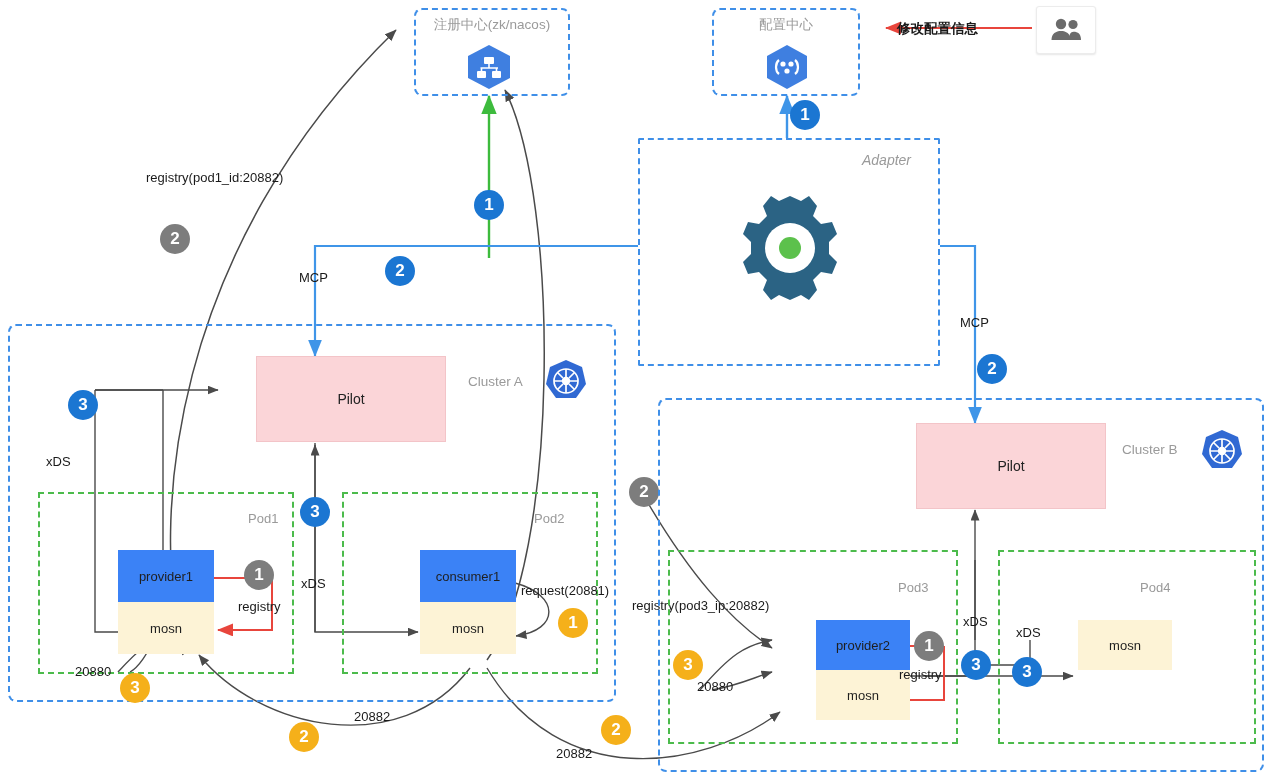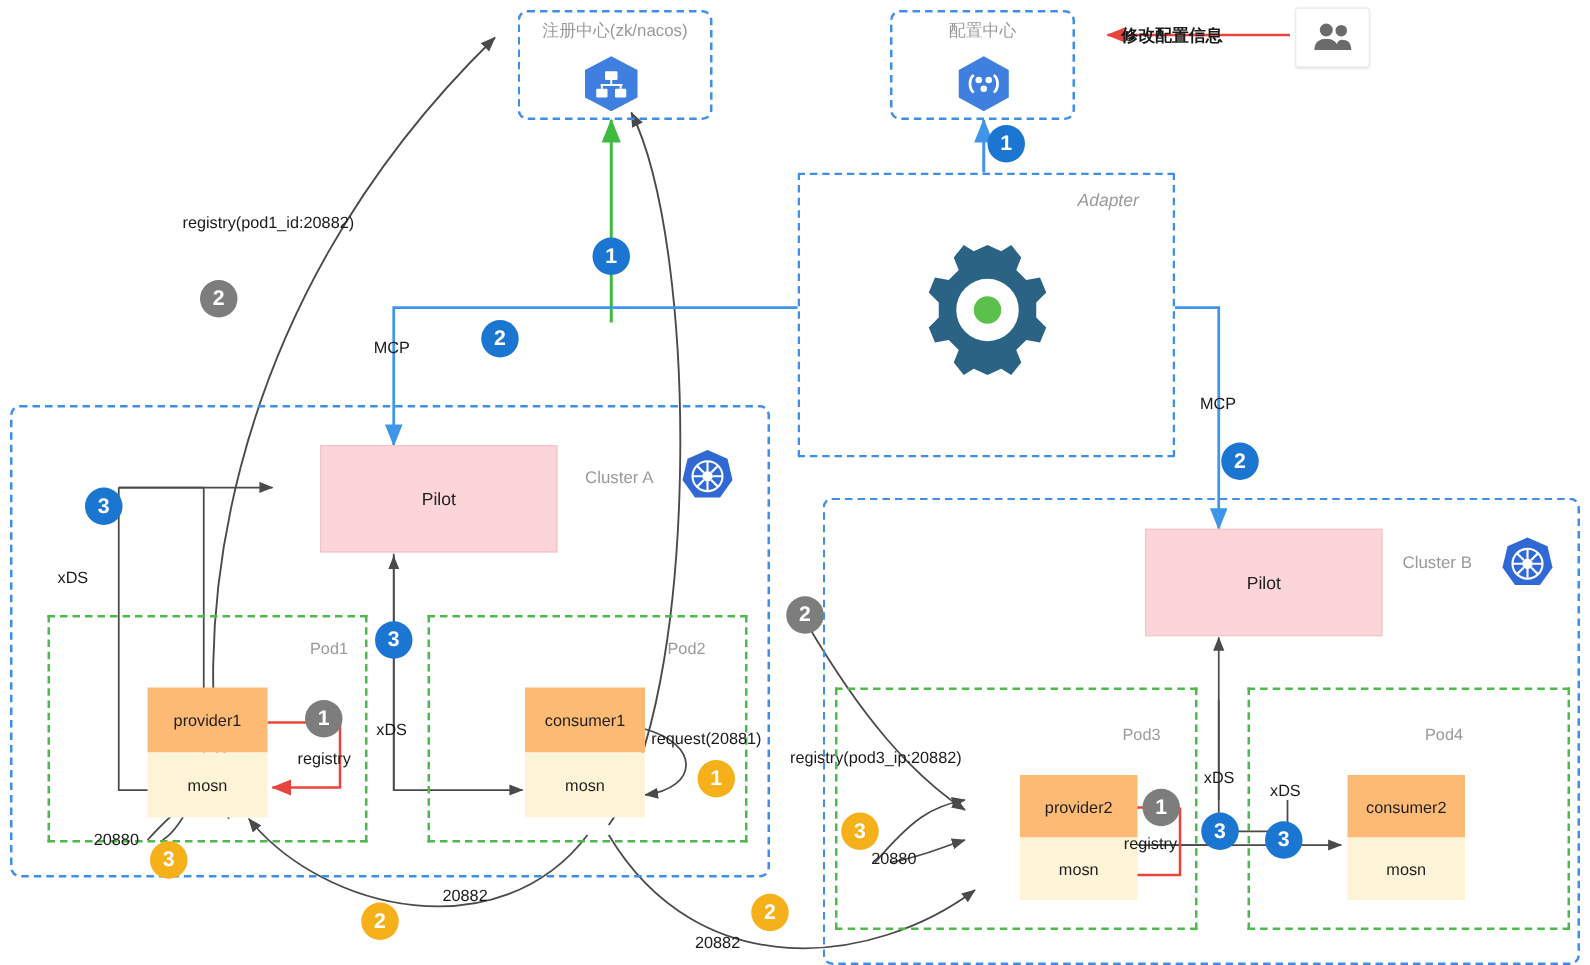--- a/index.html
+++ b/index.html
@@ -50,21 +50,21 @@
     align-items: center;
     justify-content: center;
     font-size: 14px;
     color: #222;
   }
   .svc {
     position: absolute;
     box-sizing: border-box;
   }
   .svc .top {
-    background: #fdba74;
+    background: #3b82f6;
     height: 50%;
     display: flex;
     align-items: center;
     justify-content: center;
     font-size: 13px;
     color: #1f1f1f;
   }
   .svc .bot {
     background: #fdf3d6;
     height: 50%;
@@ -357,17 +357,16 @@
   <div class="tx" style="left:697px; top:679px;">20880</div>
 
   <div class="tx" style="left:963px; top:614px;">xDS</div>
   <div class="badge blue" style="left:961px; top:650px;">3</div>
   <div class="tx" style="left:1016px; top:625px;">xDS</div>
   <div class="badge blue" style="left:1012px; top:657px;">3</div>
 
   <div class="dashed-green" style="left:998px; top:550px; width:258px; height:194px;"></div>
   <div class="corner-label" style="left:1140px; top:580px;">Pod4</div>
   <div class="svc" style="left:1078px; top:620px; width:94px; height:100px;">
-    <div class="top">consumer2</div>
     <div class="bot">mosn</div>
   </div>
 
 </div>
 
 </body></html>

